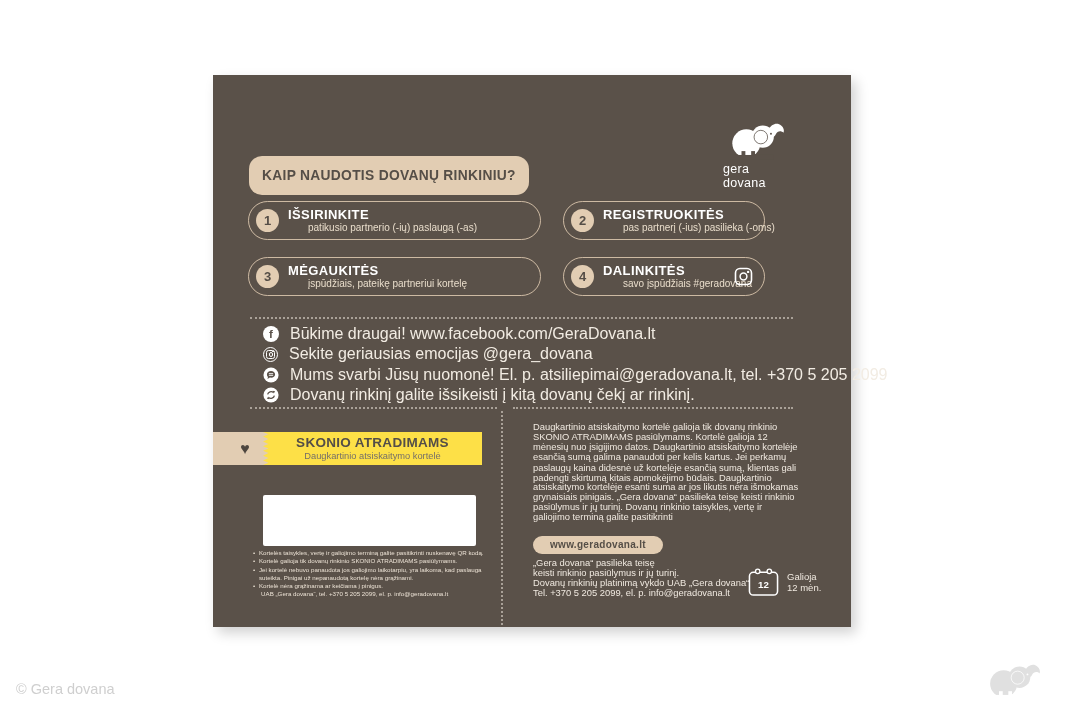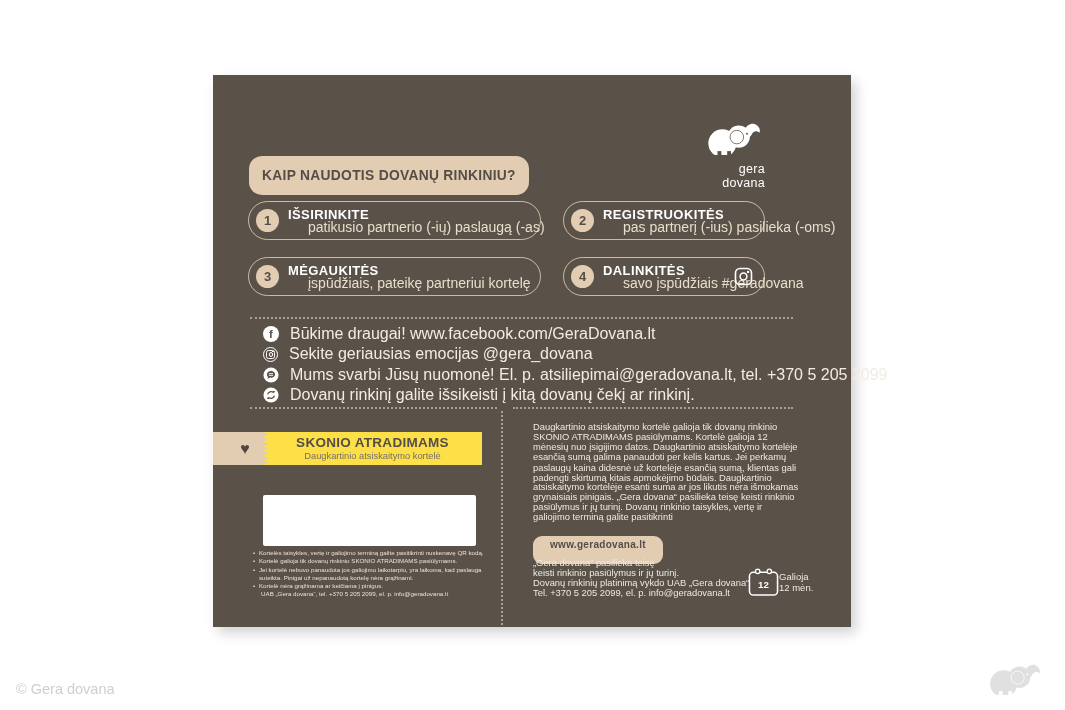--- a/index.html
+++ b/index.html
@@ -5,39 +5,39 @@
   html,body{margin:0;padding:0;}
   body{
     width:1065px;height:710px;position:relative;background:#ffffff;
     font-family:"Liberation Sans", sans-serif;overflow:hidden;
   }
   .card{
     position:absolute;left:213px;top:75px;width:638px;height:552px;
     background:#5a5149;box-shadow:5px 6px 12px rgba(0,0,0,0.18);
   }
   
-  .logo{position:absolute;left:486px;top:44px;width:66px;text-align:right;}
+  .logo{position:absolute;left:510px;top:44px;width:66px;text-align:left;}
   .logo svg{display:block;margin:0 auto;}
   .logo-text{color:#fff;font-size:12.5px;margin-top:2px;letter-spacing:.3px;}
   
   .howto-pill{
     position:absolute;left:36px;top:81px;height:23px;line-height:23px;
     background:#e2cdb3;color:#554e47;font-weight:bold;font-size:13.8px;
     letter-spacing:.3px;padding:8px 13px;border-radius:13px;white-space:nowrap;
   }
   
   .steps{position:absolute;left:35px;top:126px;display:grid;
     grid-template-columns:293px 202px;column-gap:22px;row-gap:17px;}
   .step{height:39px;border:1.3px solid rgba(226,205,179,.85);border-radius:21px;
     display:flex;align-items:center;padding-left:7px;box-sizing:border-box;position:relative;}
   .step-num{width:23px;height:23px;border-radius:50%;background:#e2cdb3;color:#554e47;
     font-weight:bold;font-size:13px;display:flex;align-items:center;justify-content:center;
     flex:0 0 auto;margin-right:9px;}
   .step-title{color:#fff;font-weight:bold;font-size:13px;letter-spacing:.4px;line-height:14px;}
-  .step-sub{color:#e9ddcb;font-size:14px;line-height:11px;white-space:nowrap;padding-left:20px;}
+  .step-sub{color:#e9ddcb;font-size:10px;line-height:11px;white-space:nowrap;padding-left:20px;}
   .step-insta{position:absolute;right:11px;top:9px;}
   
   .dot-h{position:absolute;border-top:2px dotted rgba(235,227,216,.55);}
   .dot-top{left:37px;top:242px;width:543px;}
   .dot-mid-l{left:37px;top:332px;width:247px;}
   .dot-mid-r{left:300px;top:332px;width:280px;}
   .dot-v{position:absolute;left:288px;top:336px;height:214px;
     border-left:2px dotted rgba(235,227,216,.55);}
   
   .social{position:absolute;left:50px;top:251px;display:flex;flex-direction:column;gap:4.3px;}
@@ -68,27 +68,27 @@
     background:#fff;border-radius:2px;}
   
   .notes{position:absolute;left:40px;top:474px;width:406px;font-size:10px;line-height:13.3px;
     color:#ece2d5;transform:scale(0.62);transform-origin:top left;}
   .note{display:flex;gap:6px;}
   .note .dot{flex:0 0 auto;}
   .note-footer{padding-left:13px;}
   
   .terms-par{position:absolute;left:320px;top:347px;width:298px;font-size:10.4px;
     line-height:11.15px;color:#f0e9e0;transform:scale(0.9);transform-origin:top left;}
-  .link-pill{position:absolute;left:320px;top:461px;height:28px;line-height:18px;
+  .link-pill{position:absolute;left:320px;top:461px;height:18px;line-height:18px;
     background:#e2cdb3;color:#554e47;font-weight:bold;font-size:10px;letter-spacing:.3px;
     padding:0 17px;border-radius:9px;display:inline-block;}
   .terms-footer{position:absolute;left:320px;top:484px;width:298px;font-size:10.4px;
     line-height:10.9px;color:#f0e9e0;transform:scale(0.9);transform-origin:top left;}
   
-  .validity{position:absolute;left:535px;top:492px;display:flex;align-items:center;}
+  .validity{position:absolute;left:535px;top:492px;display:flex;align-items:center;gap:8px;}
   .validity-label{color:#f0e9e0;font-size:9.5px;line-height:11.5px;}
   
   .copyright{position:absolute;left:16px;top:681px;color:#cfcfcf;font-size:14.5px;}
   .watermark{position:absolute;left:985px;top:660px;}
 </style>
 </head>
 <body>
 
 <svg width="0" height="0" style="position:absolute">
   <defs>

